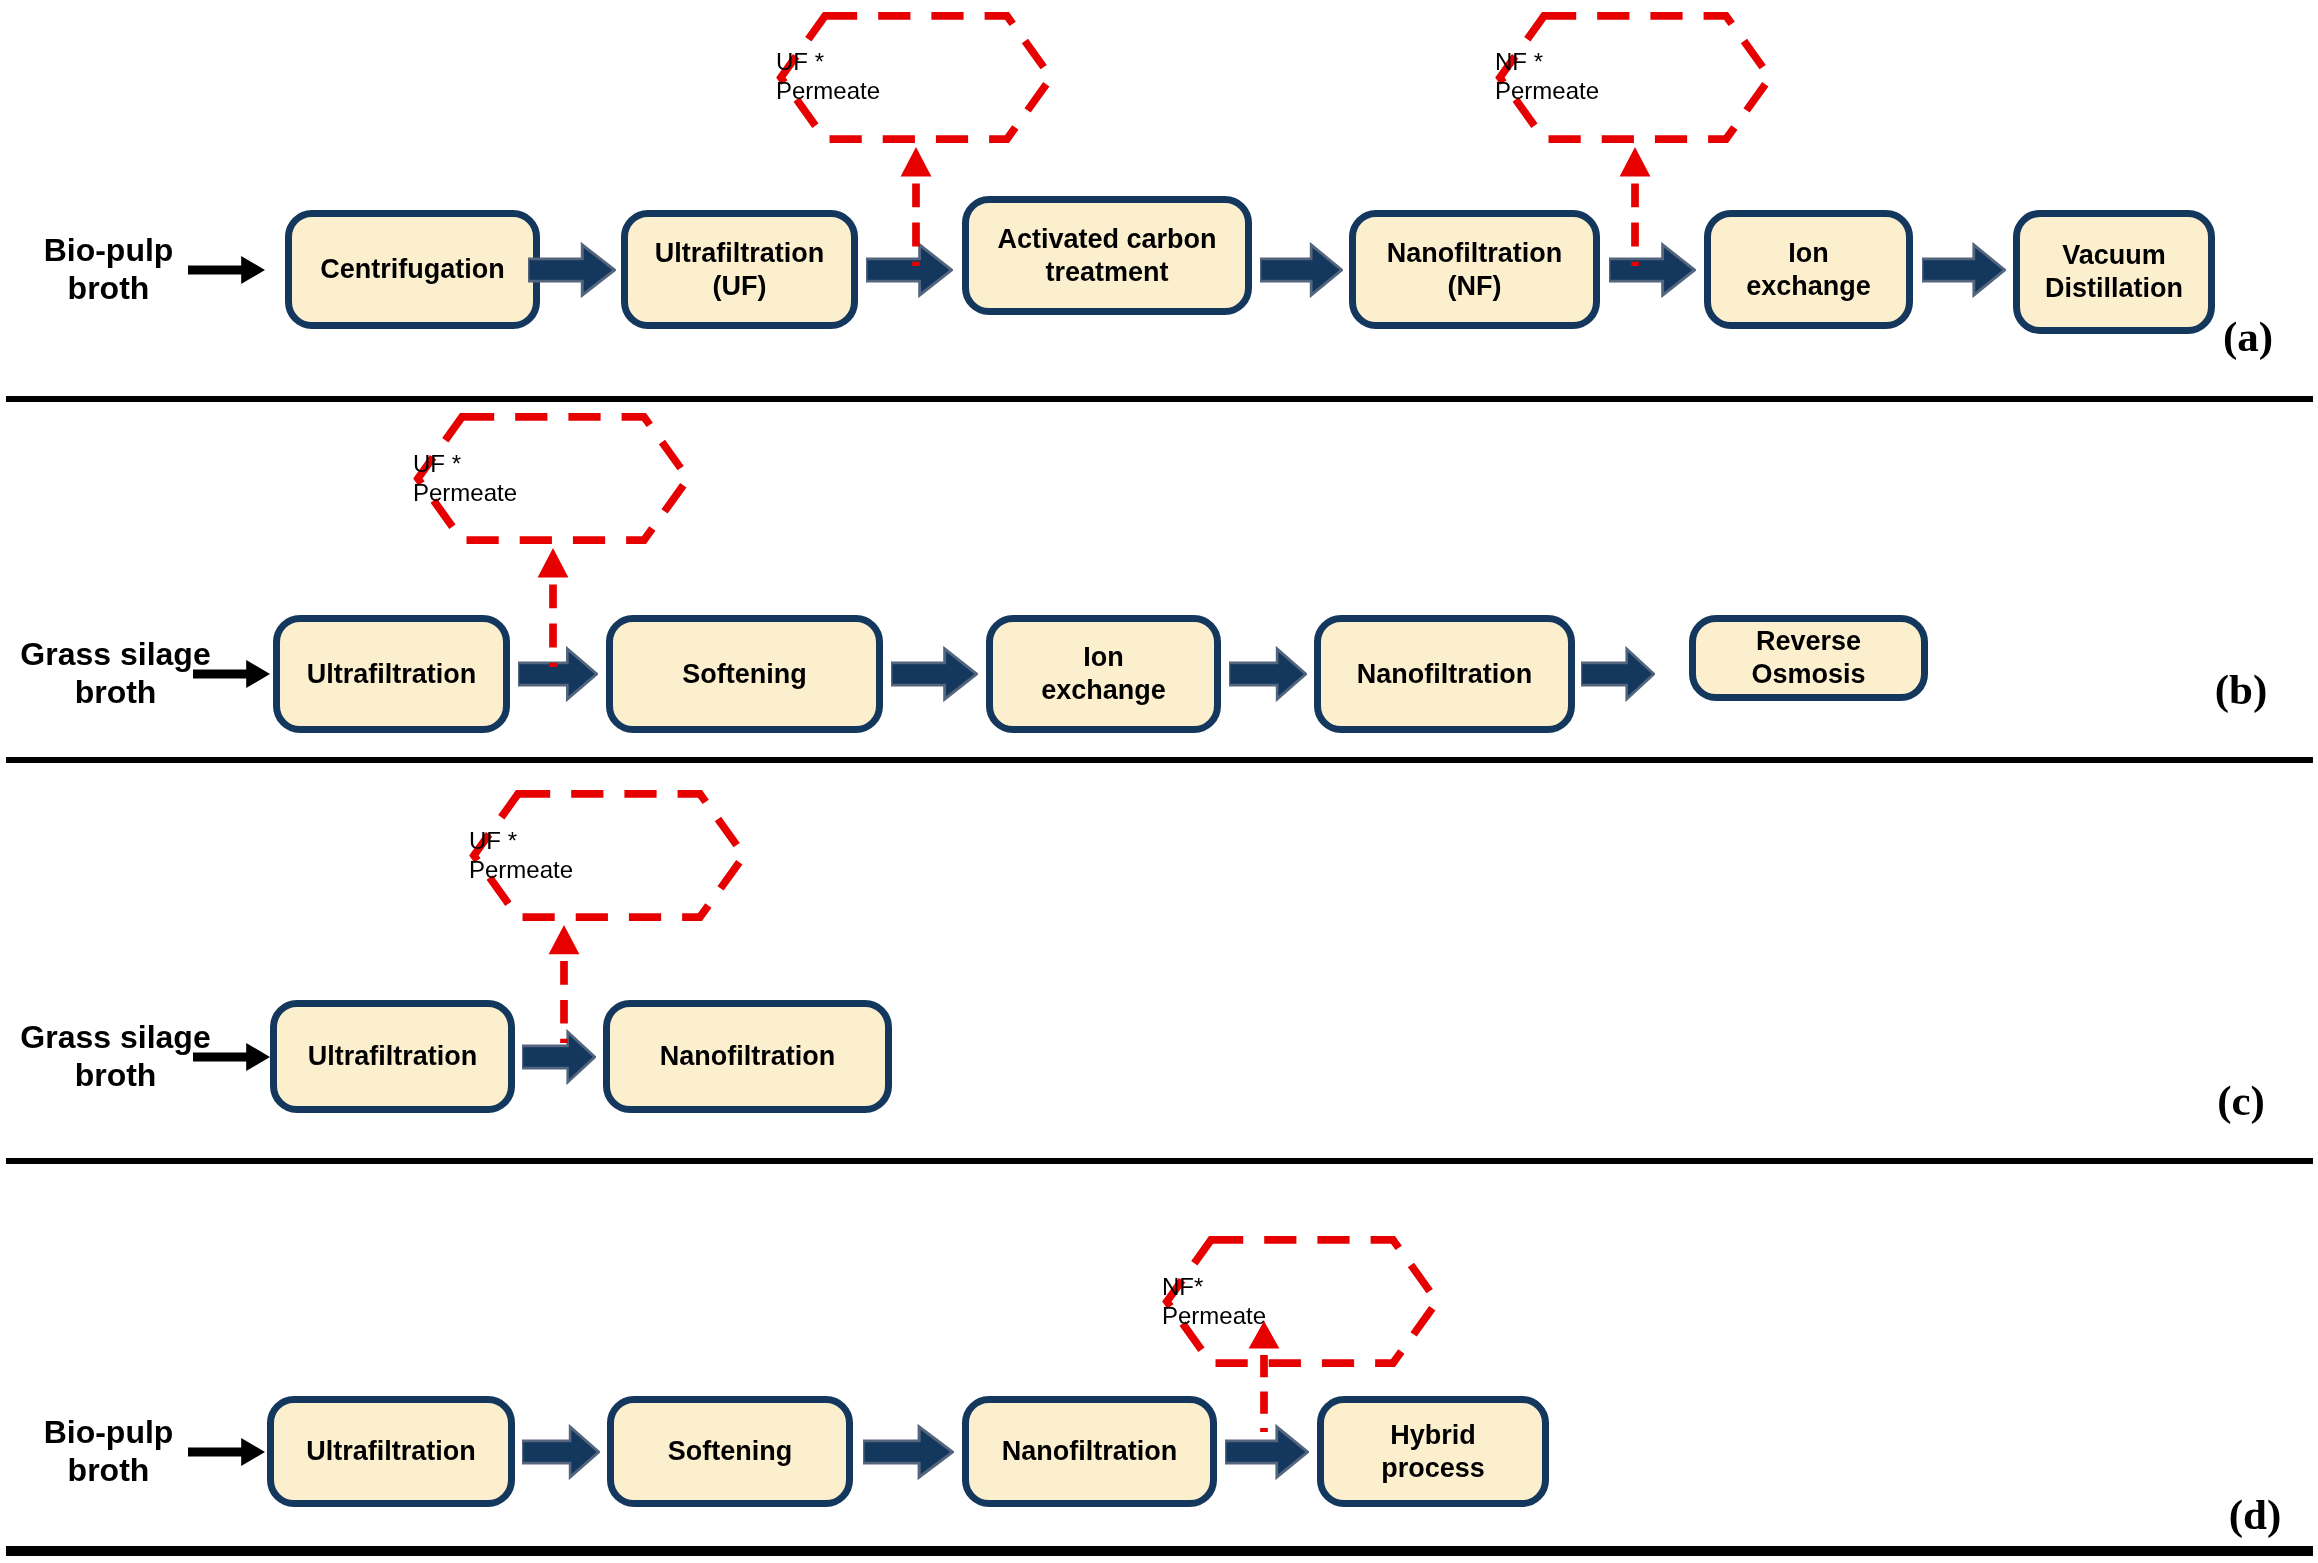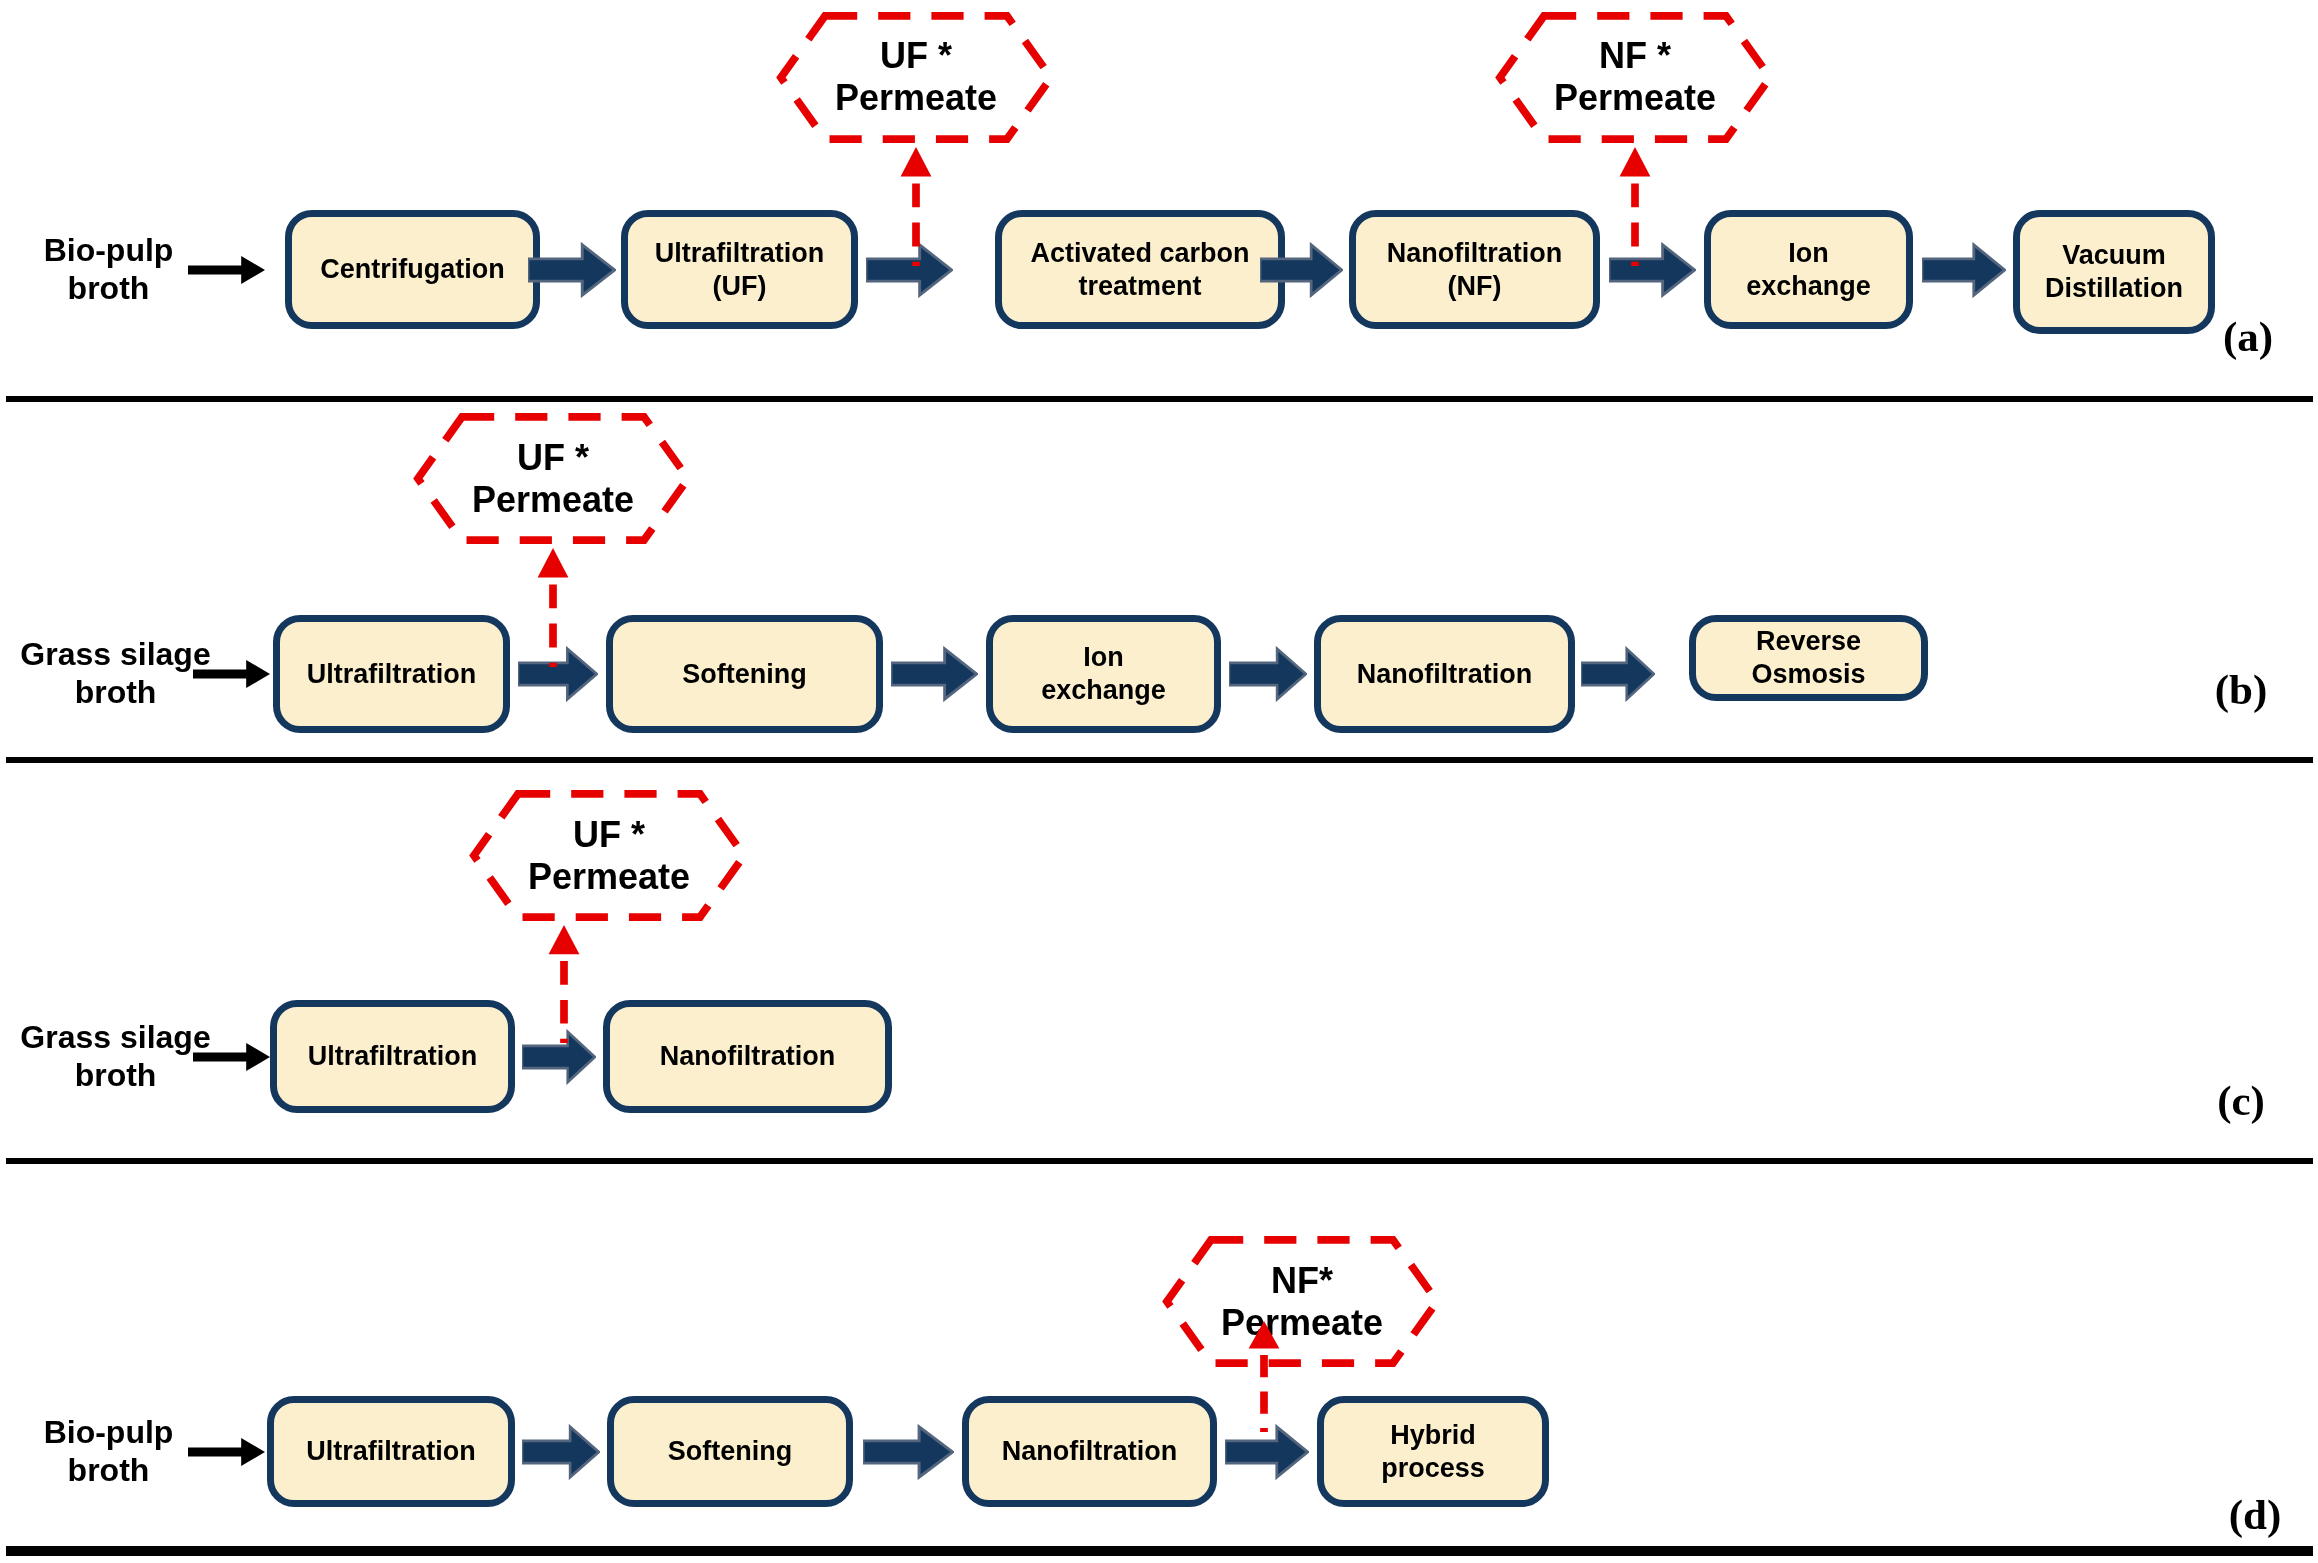--- a/index.html
+++ b/index.html
@@ -22,22 +22,22 @@
     white-space: pre-line;
   }
   .hex-wrap { position: absolute; width: 280px; height: 133px; }
   .hex-wrap svg { position: absolute; left: 0; top: 0; }
   .hex polygon {
     fill: none; stroke: var(--permeate-red, #E60000);
     stroke-width: 11; stroke-dasharray: 46 30;
   }
   .hex-text {
     position: absolute; inset: 0; display: flex; flex-direction: column;
-    align-items: center; justify-content: center; gap: 2.8px;
-    font-weight: bold; font-size: 36px; line-height: 1.1; text-align: center;
+    align-items: flex-start; justify-content: center; gap: 2.8px;
+    font-weight: normal; font-size: 24px; line-height: 1.1; text-align: center;
   }
   .panel-letter {
     position: absolute; width: 84px; text-align: center;
     font-family: "Liberation Serif", serif; font-weight: bold; font-size: 43px;
   }
   .divider { position: absolute; left: 5.6px; width: 2307px; height: 6.3px; background: var(--divider, #000); }
   .divider.thick { height: 9.8px; }
   svg.block-arrow, svg.input-arrow, svg.dash-arrow { position: absolute; display: block; }
   .block-arrow polygon {
     fill: var(--arrow-fill, #14375E);
@@ -67,21 +67,21 @@
       <polygon points="0,24 74,24 74,4 118,40 74,76 74,56 0,56"></polygon>
     </svg>
 
   <div class="box" style="left:621px; top:210px; width:237px; height:119px;">Ultrafiltration
 (UF)</div>
 
   <svg class="block-arrow" style="left:866px; top:242px;" width="87" height="56" viewBox="0 0 120 80" preserveAspectRatio="none">
       <polygon points="0,24 74,24 74,4 118,40 74,76 74,56 0,56"></polygon>
     </svg>
 
-  <div class="box" style="left:962px; top:210px; width:290px; height:119px;margin-left:33px;">Activated carbon
+  <div class="box" style="left:962px; top:196px; width:290px; height:119px;">Activated carbon
 treatment</div>
 
   <svg class="block-arrow" style="left:1260px; top:242px;" width="83" height="56" viewBox="0 0 120 80" preserveAspectRatio="none">
       <polygon points="0,24 74,24 74,4 118,40 74,76 74,56 0,56"></polygon>
     </svg>
 
   <div class="box" style="left:1349px; top:210px; width:251px; height:119px;">Nanofiltration
 (NF)</div>
 
   <svg class="block-arrow" style="left:1609px; top:242px;" width="87" height="56" viewBox="0 0 120 80" preserveAspectRatio="none">

